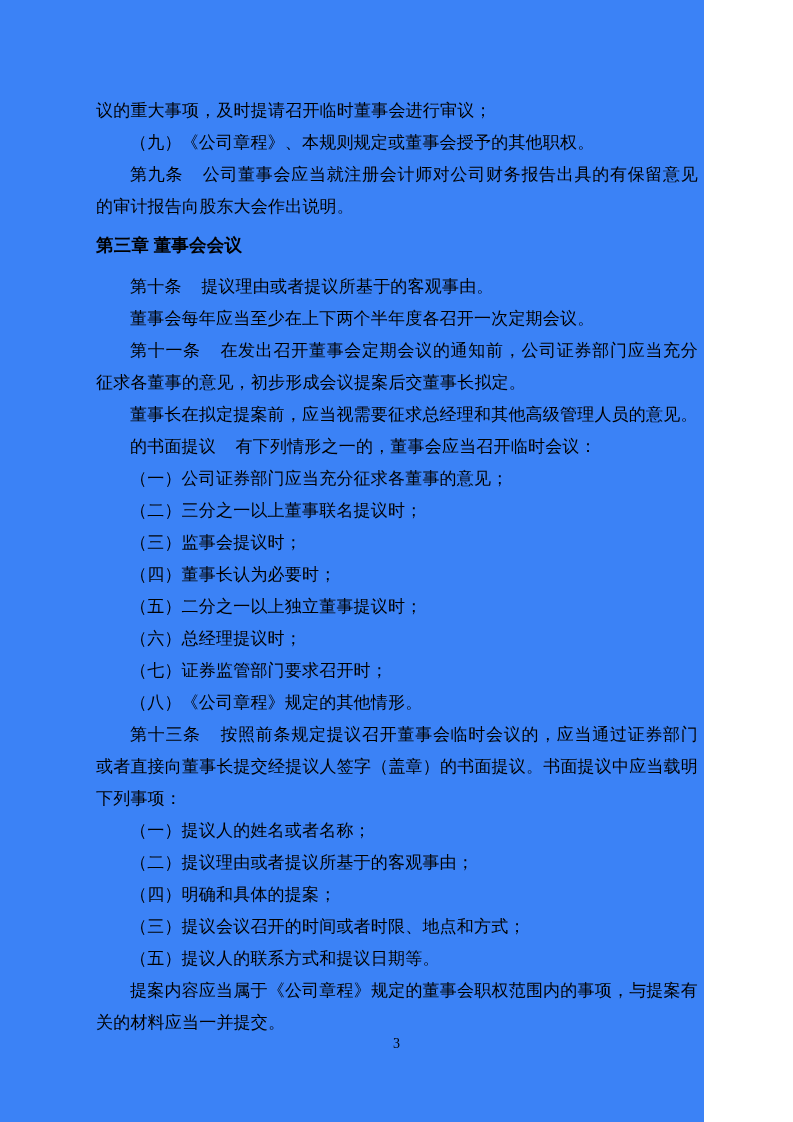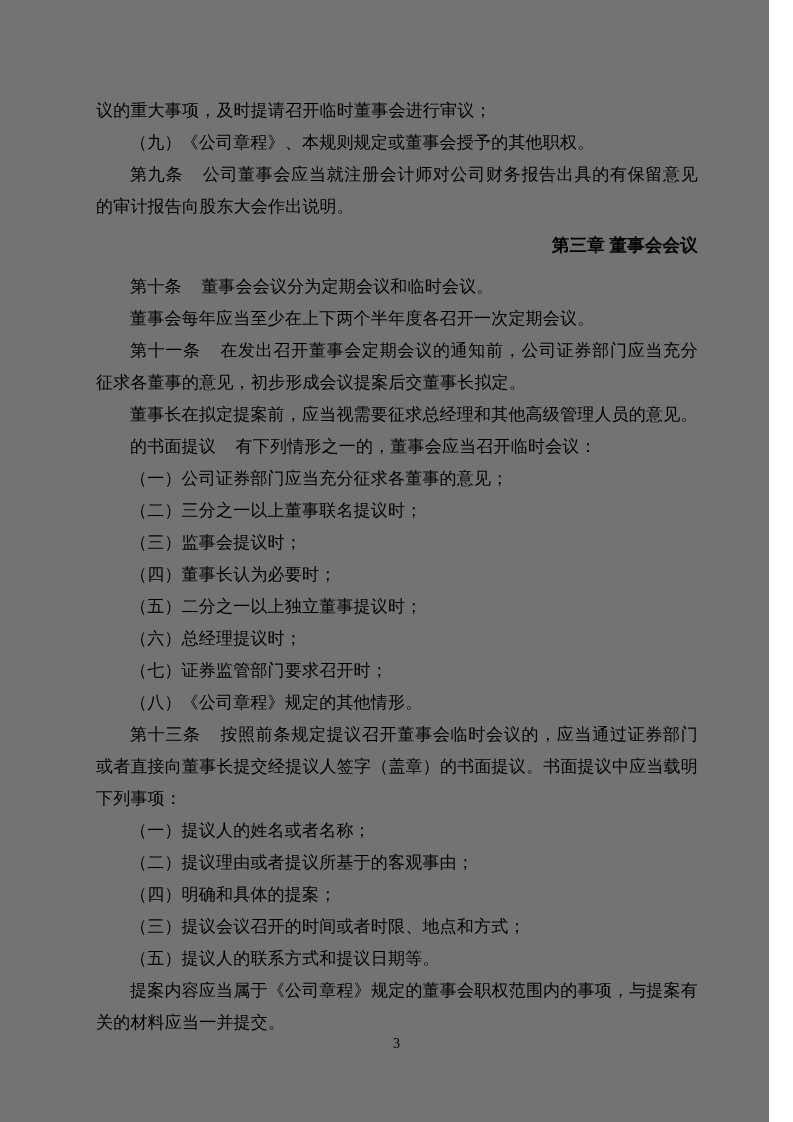--- a/index.html
+++ b/index.html
@@ -6,41 +6,41 @@
   html, body { background: #ffffff; }
   body {
     width: 793px;
     height: 1122px;
     overflow: hidden;
     font-family: "Liberation Serif", "DejaVu Serif", serif;
     color: #000000;
   }
   .page {
     position: relative;
-    width: 769px;
+    width: 704px;
     height: 1122px;
-    background: #737373;
+    background: #3b82f6;
   }
   .content {
     position: absolute;
     top: 95px;
     left: 96px;
     width: 602px;
   }
   p.para {
     font-size: 17px;
     line-height: 32px;
     text-align: justify;
     letter-spacing: 0.2px;
   }
   p.para.indent, p.para.article { text-indent: 2em; }
   p.para.continuation { text-indent: 0; }
   p.para.heading {
     text-indent: 0;
-    text-align: right;
+    text-align: left;
     font-weight: bold;
     font-size: 17.5px;
     margin-top: 6px;
     margin-bottom: 10px;
   }
   .article-label {
     font-weight: normal;
     margin-right: 1.15em;
   }
   .footer {
@@ -57,21 +57,21 @@
 </style>
 </head>
 <body>
 
 <div class="page">
   <div class="content" id="content">
       <p class="para continuation"><span>议的重大事项，及时提请召开临时董事会进行审议；</span></p>
       <p class="para indent"><span>（九）《公司章程》、本规则规定或董事会授予的其他职权。</span></p>
       <p class="para article"><span class="article-label">第九条</span><span>公司董事会应当就注册会计师对公司财务报告出具的有保留意见的审计报告向股东大会作出说明。</span></p>
       <p class="para heading"><span>第三章 董事会会议</span></p>
-      <p class="para article"><span class="article-label">第十条</span><span>董事会会议分为定期会议和临时会议。</span></p>
+      <p class="para article"><span class="article-label">第十条</span><span>提议理由或者提议所基于的客观事由。</span></p>
       <p class="para indent"><span>董事会每年应当至少在上下两个半年度各召开一次定期会议。</span></p>
       <p class="para article"><span class="article-label">第十一条</span><span>在发出召开董事会定期会议的通知前，公司证券部门应当充分征求各董事的意见，初步形成会议提案后交董事长拟定。</span></p>
       <p class="para indent"><span>董事长在拟定提案前，应当视需要征求总经理和其他高级管理人员的意见。</span></p>
       <p class="para article"><span class="article-label">的书面提议</span><span>有下列情形之一的，董事会应当召开临时会议：</span></p>
       <p class="para indent"><span>（一）公司证券部门应当充分征求各董事的意见；</span></p>
       <p class="para indent"><span>（二）三分之一以上董事联名提议时；</span></p>
       <p class="para indent"><span>（三）监事会提议时；</span></p>
       <p class="para indent"><span>（四）董事长认为必要时；</span></p>
       <p class="para indent"><span>（五）二分之一以上独立董事提议时；</span></p>
       <p class="para indent"><span>（六）总经理提议时；</span></p>

